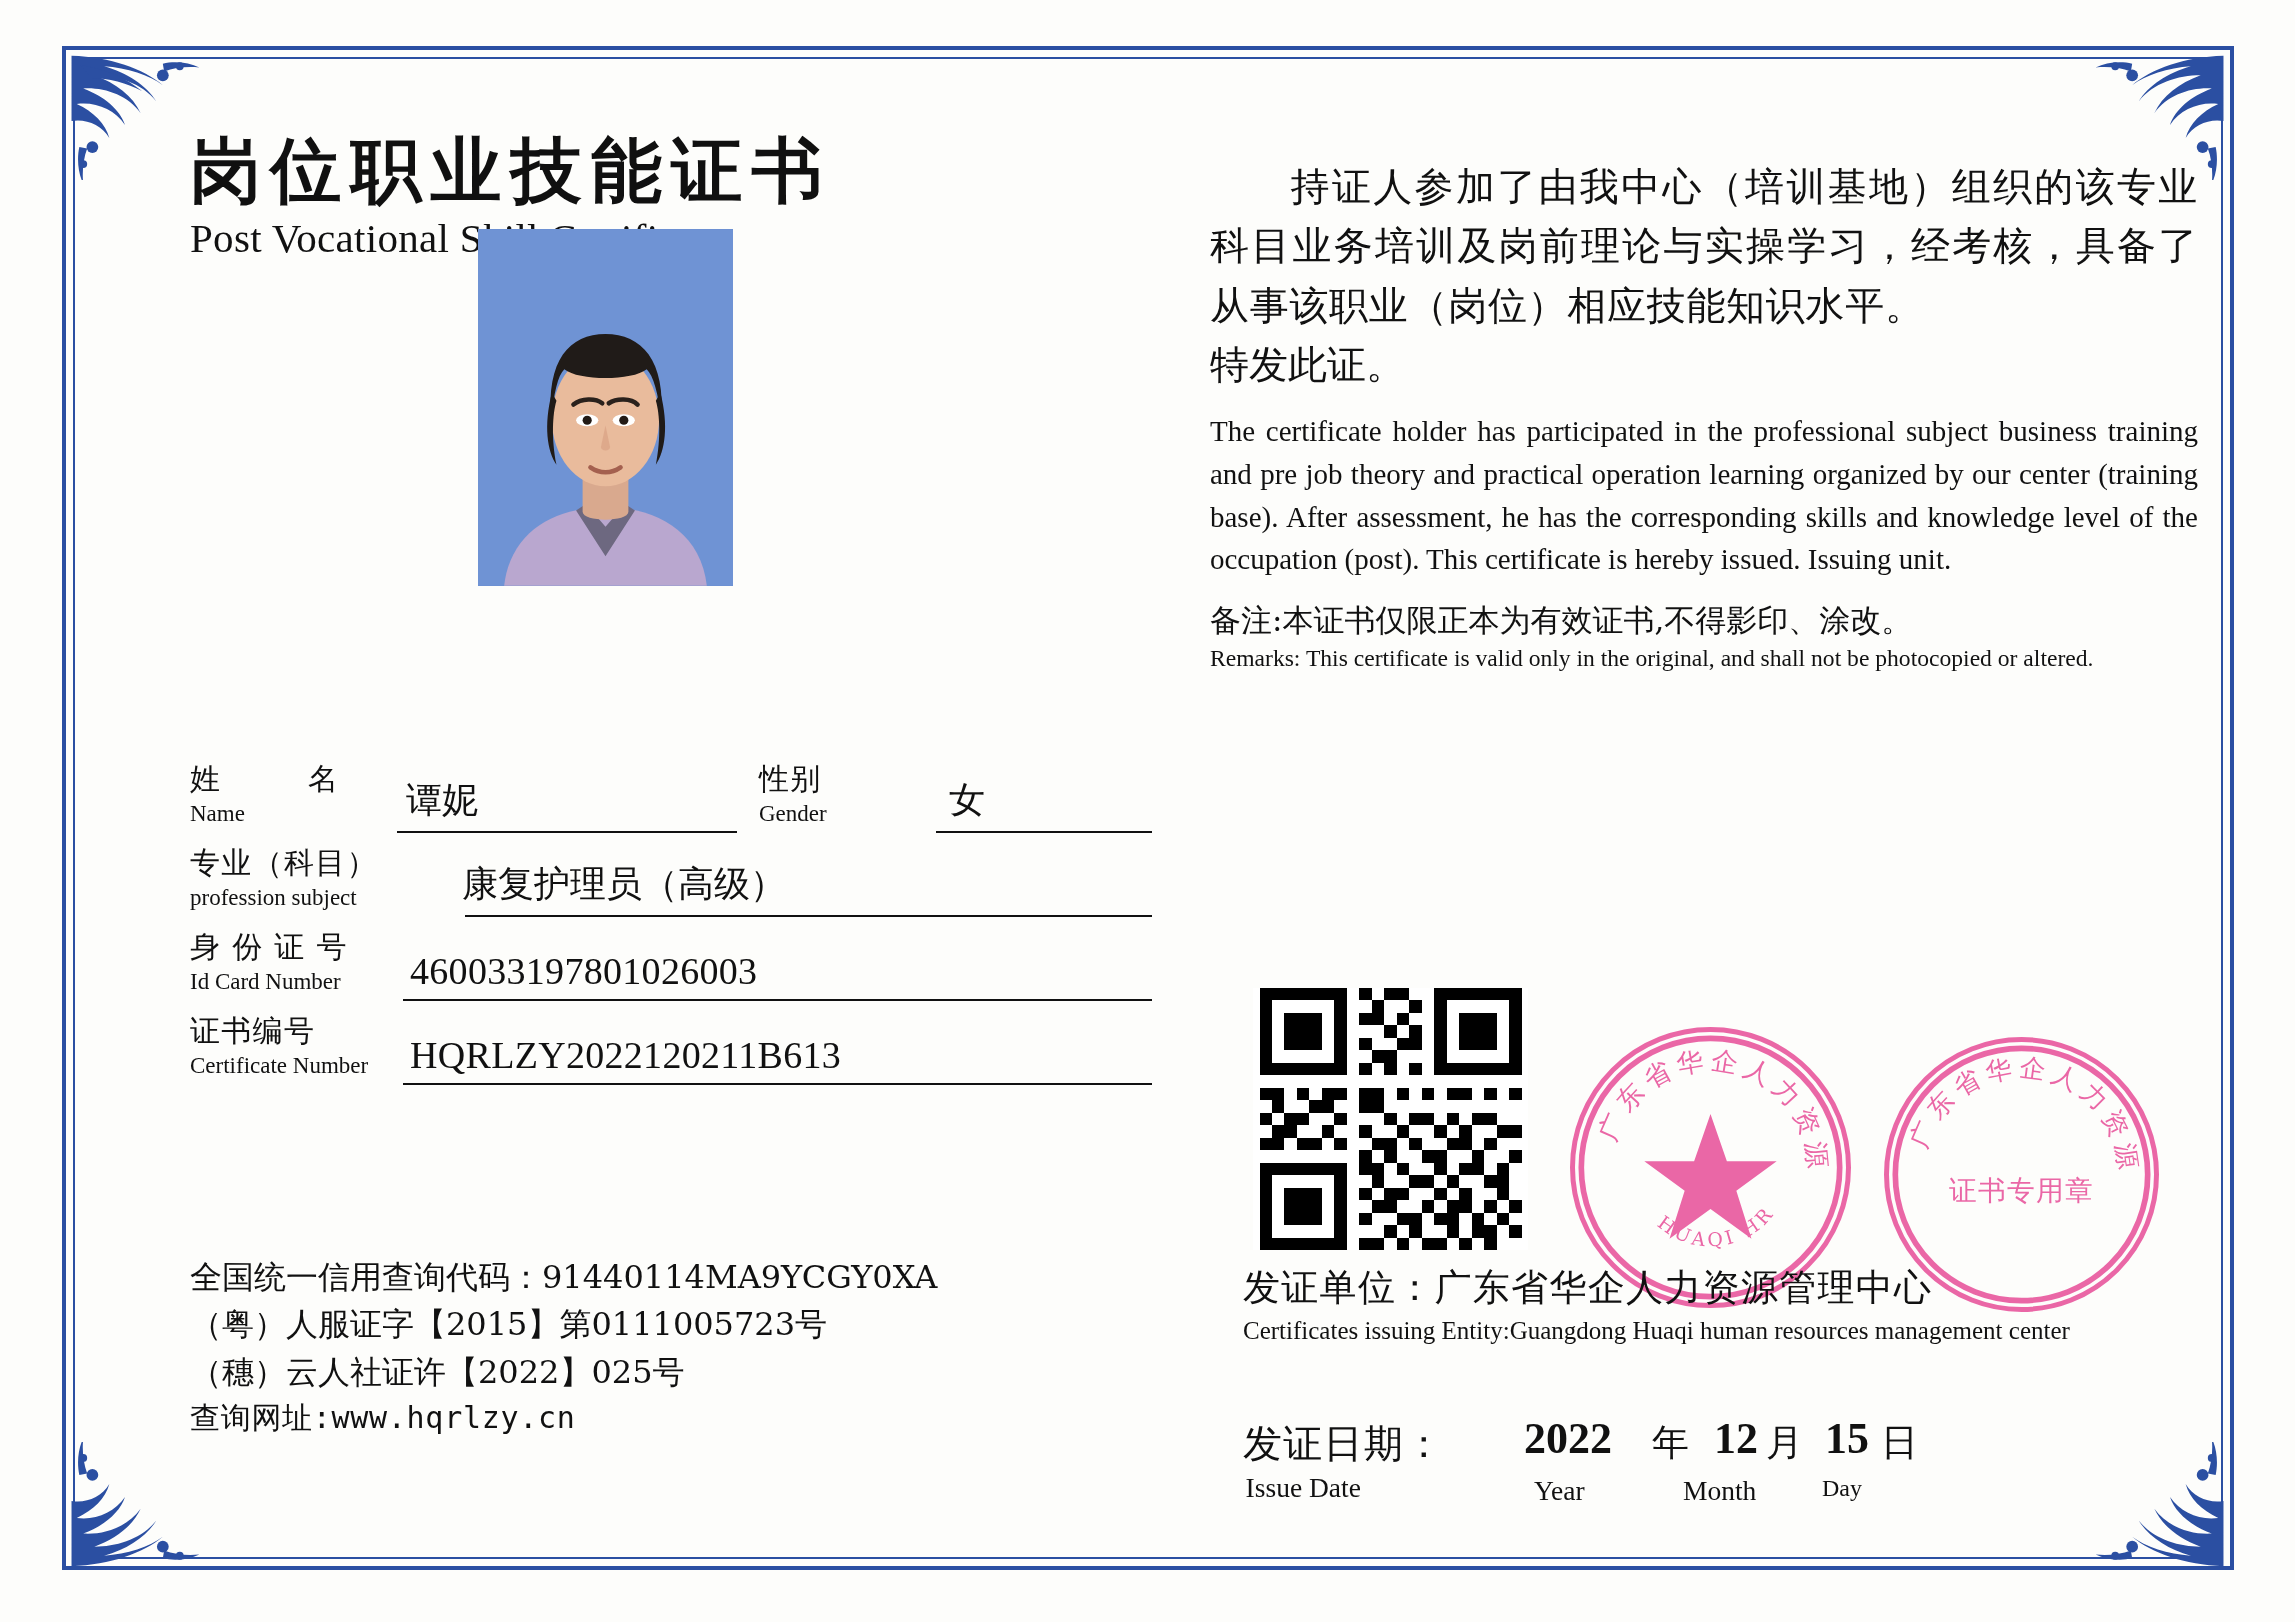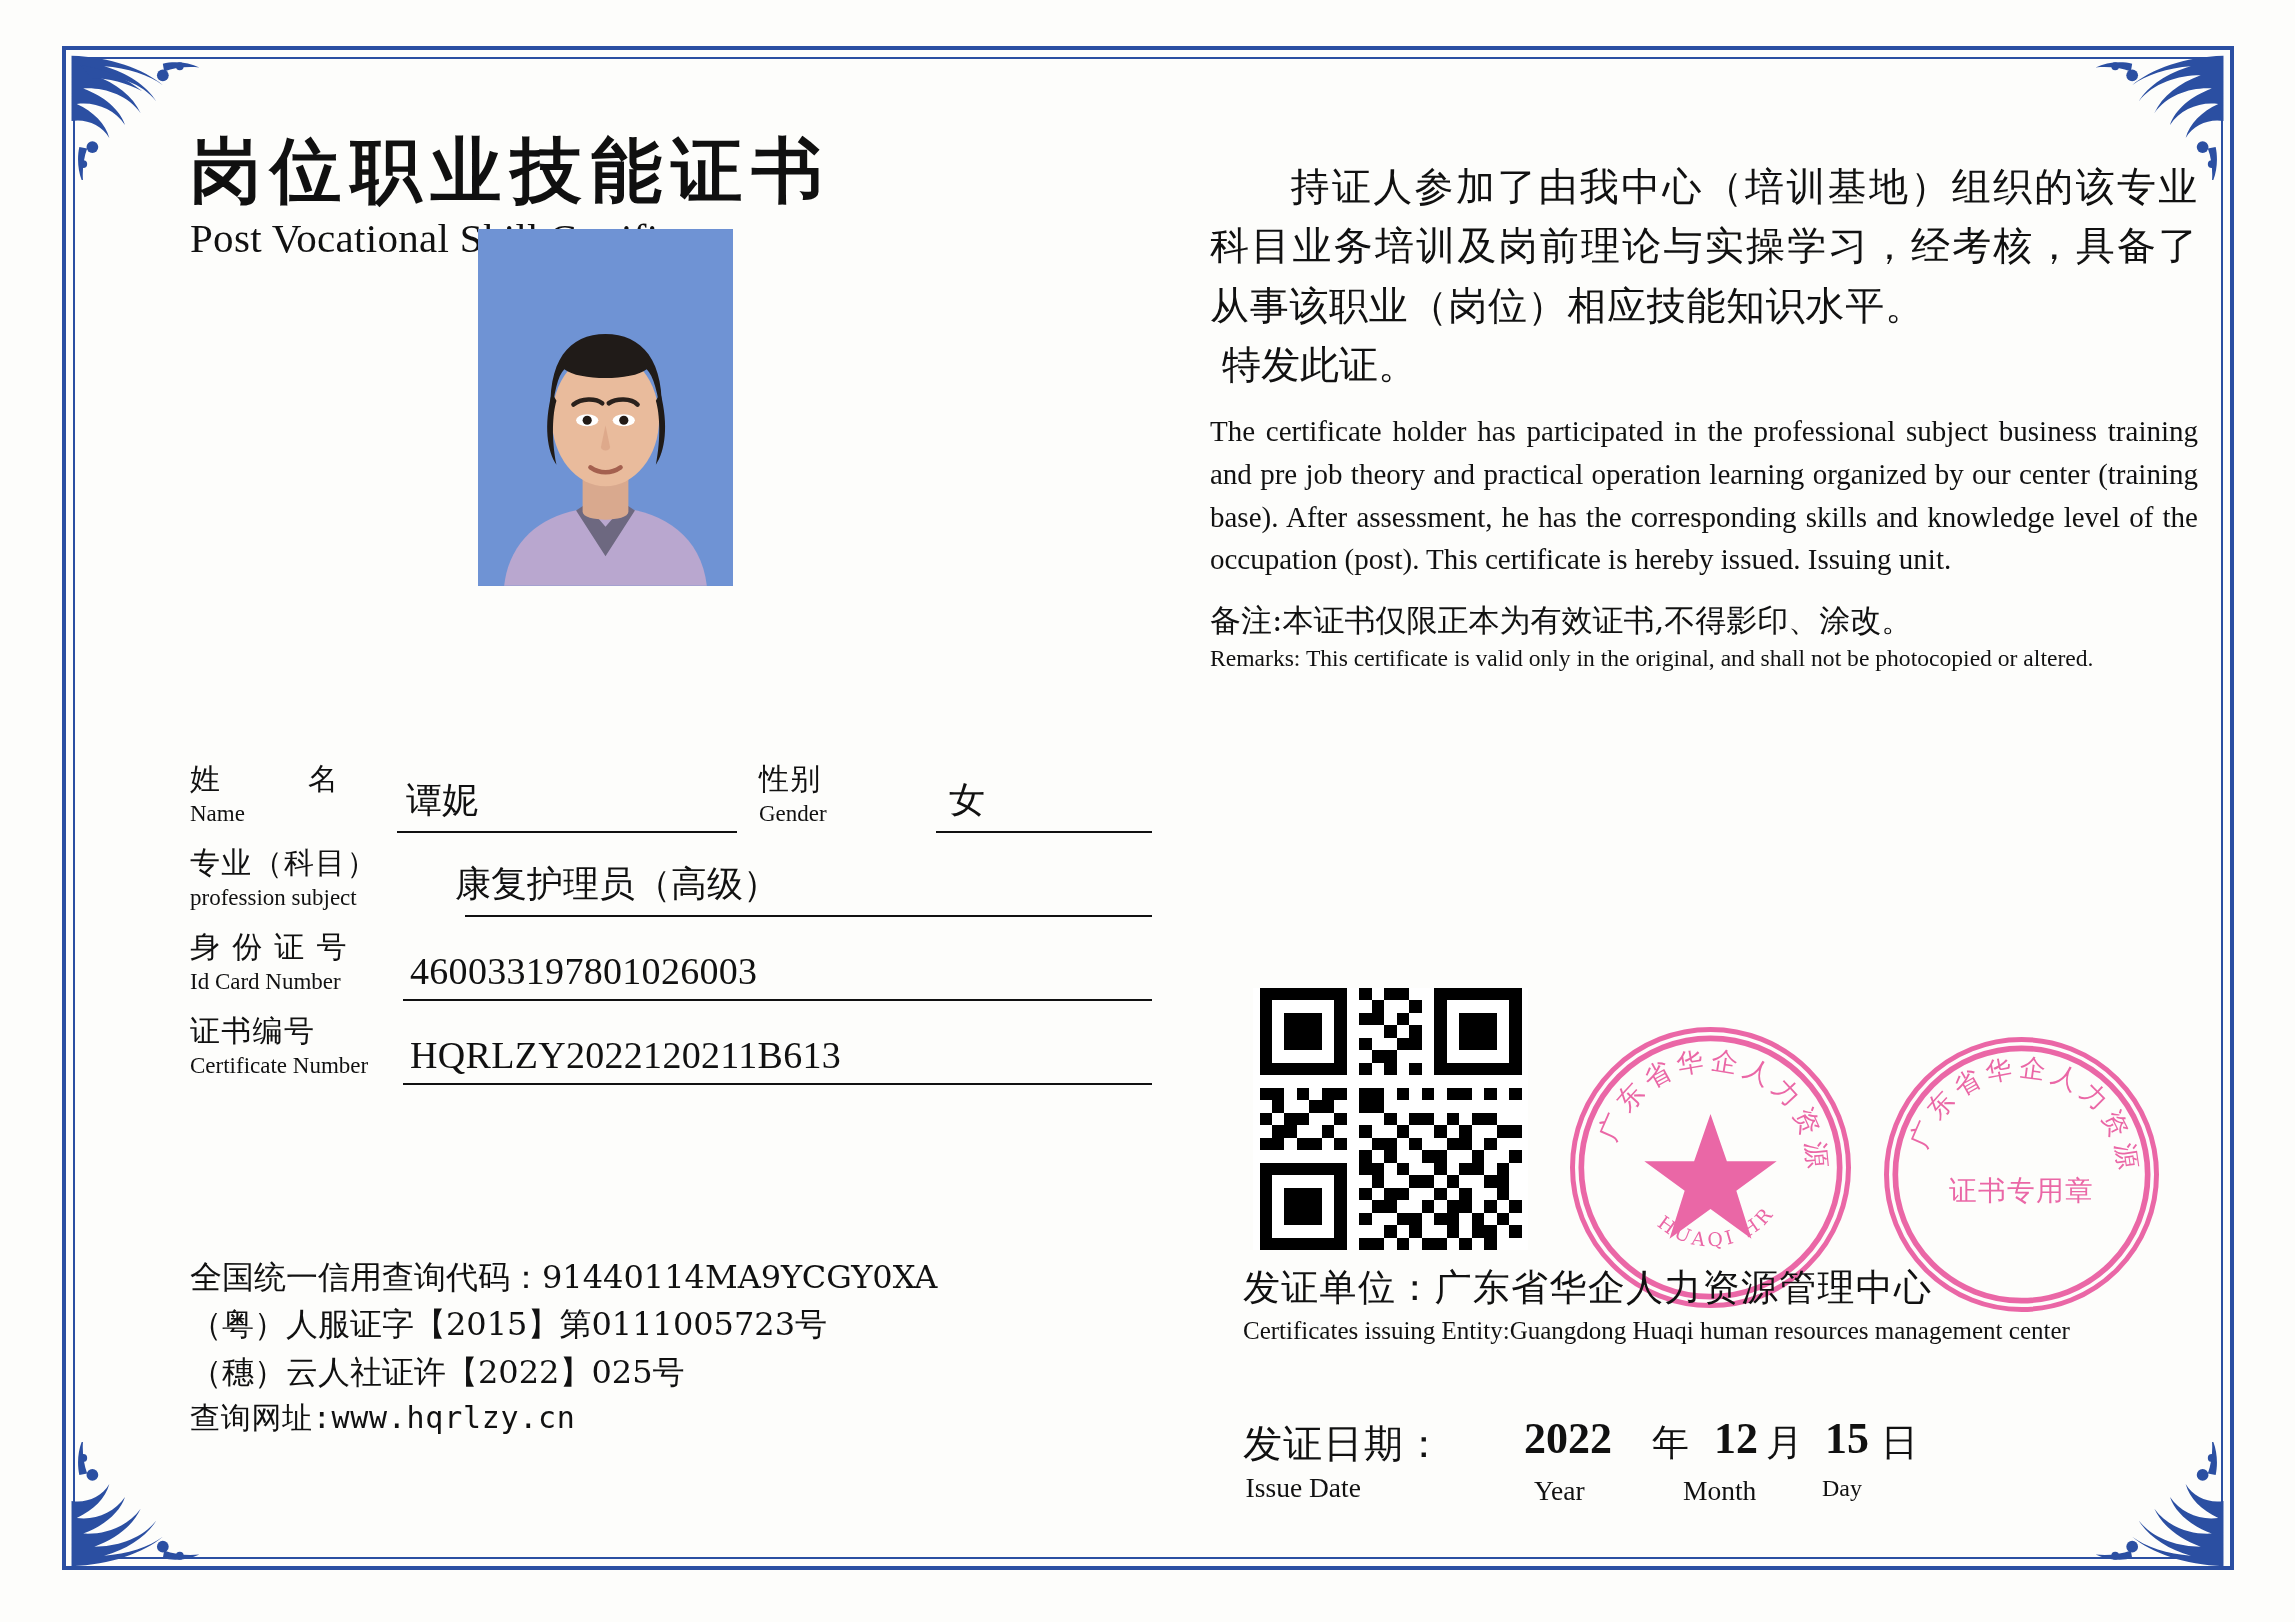--- a/index.html
+++ b/index.html
@@ -155,21 +155,21 @@
   
   .row-name .lbl-name { left: 0; width: 196px; }
   .row-name .name-sp { letter-spacing: 29px; }
   .row-name .val-name { left: 216px; }
   .row-name .rule-name { left: 207px; width: 340px; }
   .row-name .lbl-gender { left: 569px; width: 170px; }
   .row-name .val-gender { left: 759px; }
   .row-name .rule-gender { left: 746px; width: 216px; }
 
   .row-prof .lbl { width: 275px; }
-  .row-prof .val { left: 265px; }
+  .row-prof .val { left: 272px; }
   .row-prof .rule { left: 275px; width: 687px; }
 
   .row-id .lbl { width: 216px; }
   .row-id .val { left: 220px; }
   .row-id .rule { left: 213px; width: 749px; }
 
   .row-cert .lbl { width: 216px; }
   .row-cert .val { left: 220px; }
   .row-cert .rule { left: 213px; width: 749px; }
 
@@ -200,21 +200,20 @@
     text-align: justify;
     letter-spacing: 0.7px;
   }
   .para-cn .indent { display: inline-block; width: 79px; }
   .para-cn2 {
     font-family: "DejaVu Serif", serif;
     font-size: 39px;
     color: #111;
     line-height: 1.5;
     margin-top: 1.3px;
-    margin-left: 12px;
   }
   .para-en {
     font-family: "Liberation Serif", serif;
     font-size: 29px;
     color: #111;
     line-height: 1.47;
     text-align: justify;
     margin-top: 15.7px;
   }
   .remark-cn {

